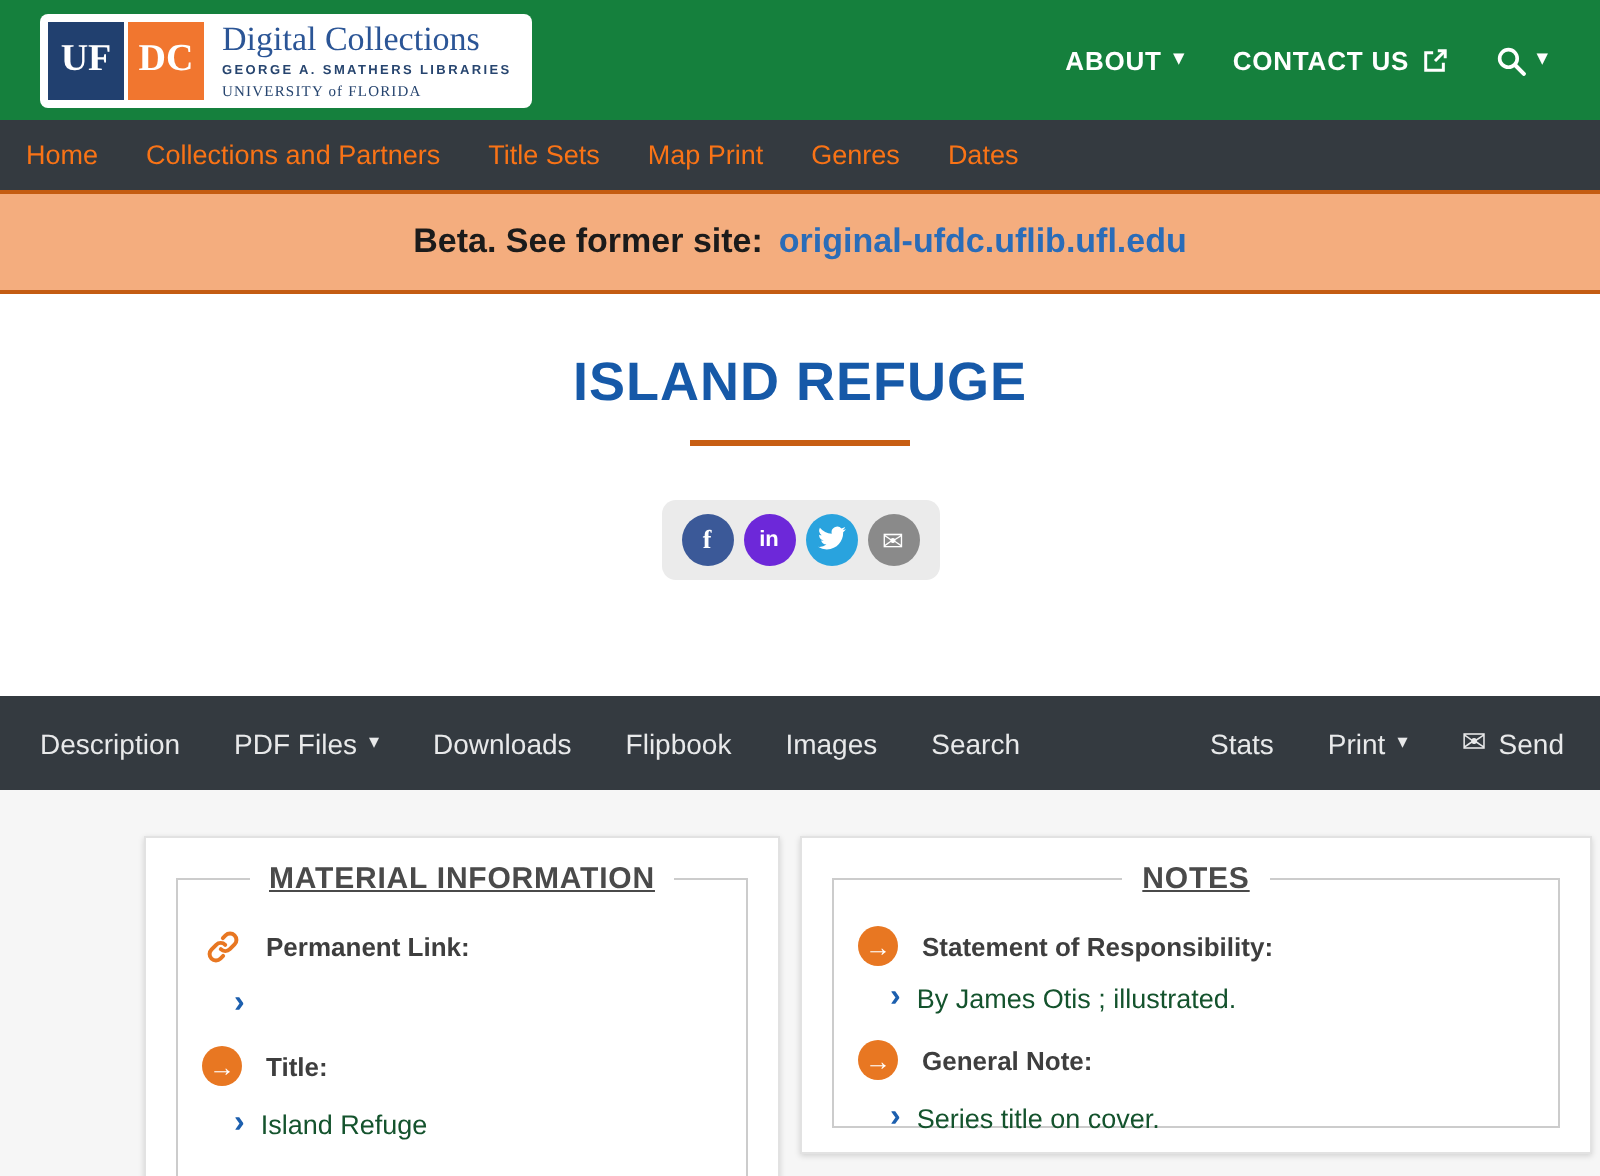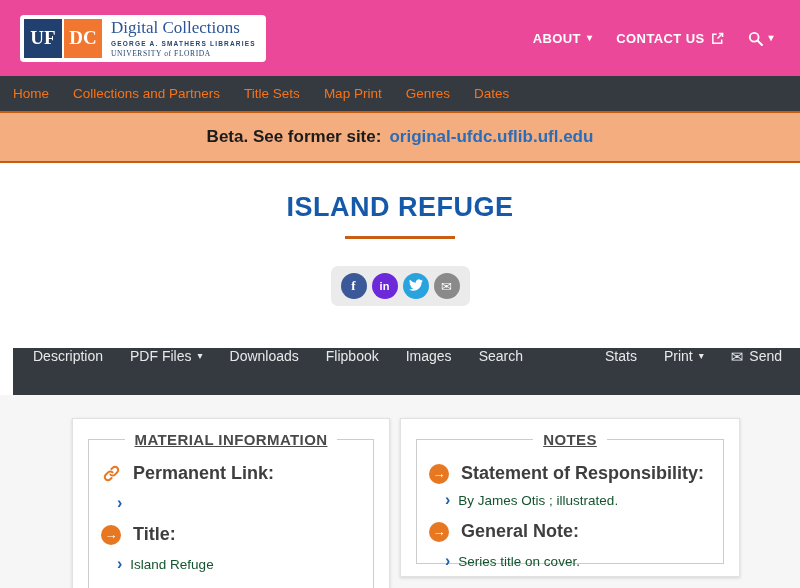--- a/index.html
+++ b/index.html
@@ -4,21 +4,21 @@
 <style>
   * { margin:0; padding:0; box-sizing:border-box; }
   html,body { width:800px; height:588px; }
   body {
     font-family:"Liberation Sans", sans-serif;
     background:#fff; overflow:hidden; position:relative;
   }
 
   
   .header {
-    height:76px; background:#ec4899;
+    height:60px; background:#15803d;
     display:flex; align-items:center; justify-content:space-between;
     padding:0 26px 0 20px;
   }
   .logo-box {
     background:#fff; border-radius:4px; padding:4px;
     display:flex; align-items:stretch; height:47px;
   }
   .tile {
     width:38px; display:flex; align-items:center; justify-content:center;
     font-family:"Liberation Serif", serif; font-weight:bold; font-size:19px; color:#fff;
@@ -68,47 +68,47 @@
     display:flex; align-items:center; justify-content:center;
     font-size:13px; font-weight:bold; cursor:pointer;
   }
   .sbtn-fb { background:#3B5998; font-family:"Liberation Serif", serif; }
   .sbtn-li { background:#6d28d9; font-size:11px; }
   .sbtn-tw { background:#29A3DE; }
   .sbtn-mail { background:#8A8A8A; font-weight:normal; font-size:13px; }
 
   
   .toolbar {
-    position:absolute; top:348px; left:13px; right:0; height:47px;
-    background:#343A40; display:flex; align-items:flex-start;
+    position:absolute; top:348px; left:0; right:0; height:47px;
+    background:#343A40; display:flex; align-items:center;
     padding:0 18px 0 20px; color:#E8E9EA; font-size:14px;
   }
   .tgroup-left { display:flex; align-items:center; gap:27px; }
   .tgroup-right { margin-left:auto; display:flex; align-items:center; gap:27px; }
   .titem { display:flex; align-items:center; gap:6px; cursor:pointer; white-space:nowrap; }
   .titem .caret { color:#E8E9EA; }
   .env { font-size:15px; line-height:1; }
 
   
   .content { position:absolute; top:395px; left:0; right:0; bottom:0; background:#F6F6F6; overflow:hidden; }
   .card {
     position:absolute; top:23px; background:#fff;
     border:1px solid #E2E2E2; box-shadow:0 1px 3px rgba(0,0,0,.15);
     padding:12px 15px;
   }
   .card-material { left:72px; width:318px; height:240px; }
-  .card-notes { left:400px; width:340px; height:159px; }
+  .card-notes { left:400px; width:396px; height:159px; }
   .card fieldset { border:1px solid #CCCCCC; height:100%; padding:2px 12px 8px; }
   .card legend {
     margin:0 auto; padding:0 10px; text-align:center;
     font-size:15px; font-weight:bold; color:#4A4A4A; letter-spacing:.4px;text-decoration:underline;
   }
   .meta-group { margin:13px 0 0; }
   .label-row { display:flex; align-items:center; gap:12px; }
-  .meta-label { font-size:18px; font-weight:bold; color:#3E3E3E; }
+  .meta-label { font-size:13px; font-weight:bold; color:#3E3E3E; }
   .icon-circle {
     width:20px; height:20px; border-radius:50%; background:#E87722; color:#fff;
     display:flex; align-items:center; justify-content:center;
     font-size:13px; font-weight:bold; flex:0 0 20px;
   }
   .icon-link { width:20px; height:20px; flex:0 0 20px; display:flex; align-items:center; justify-content:center; }
   .value-row { display:flex; align-items:center; gap:8px; margin:11px 0 2px 16px; }
   .chev { color:#1C5FAE; font-weight:bold; font-size:16px; line-height:1; }
   .meta-value { font-size:13.5px; color:#14532d; }
   .meta-value.link { color:#2A6CB5; font-style:italic; cursor:pointer; }

